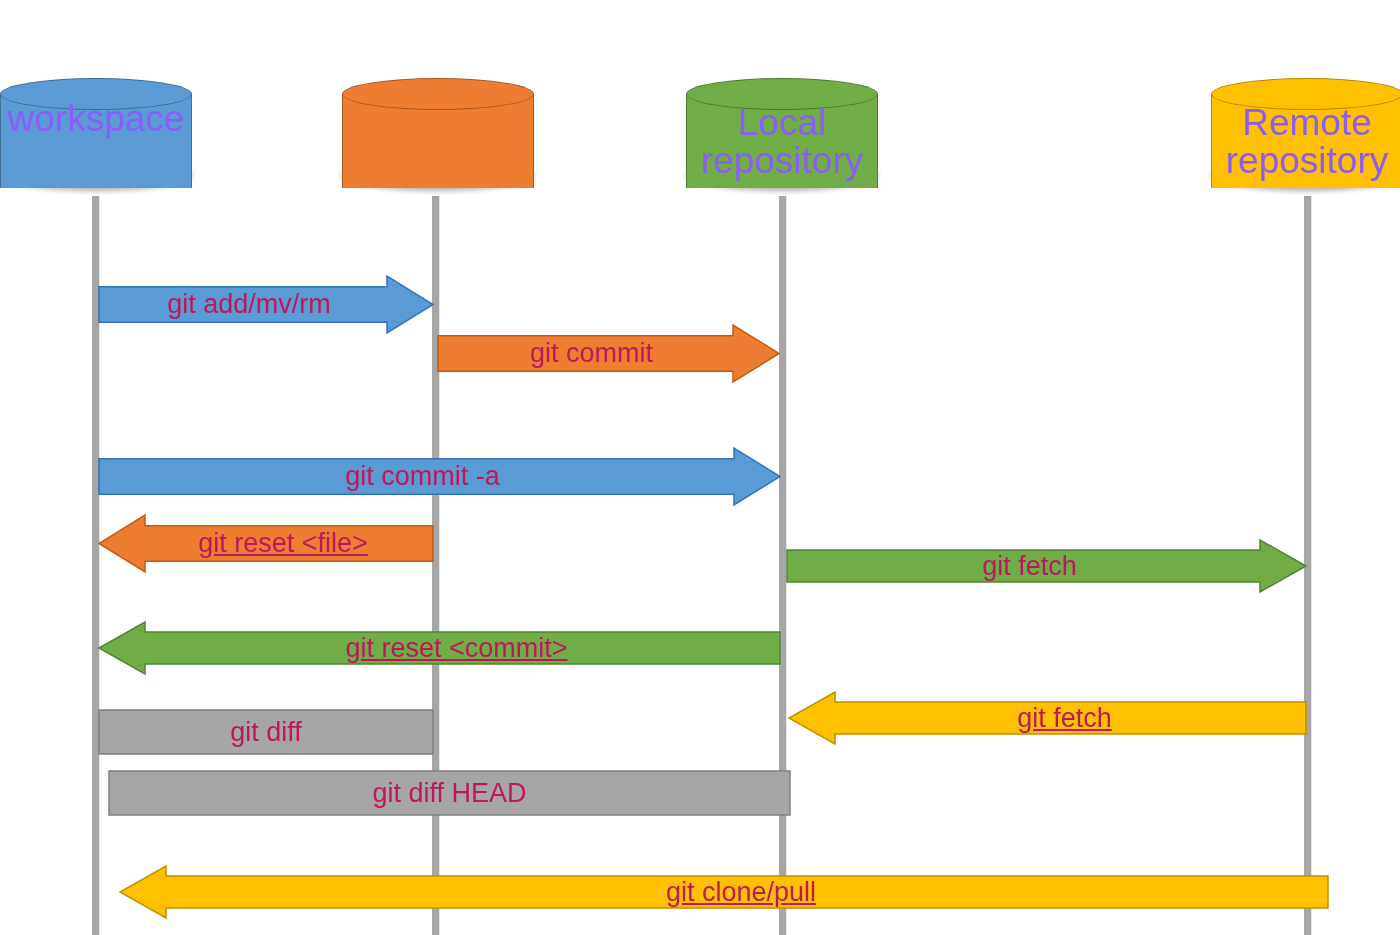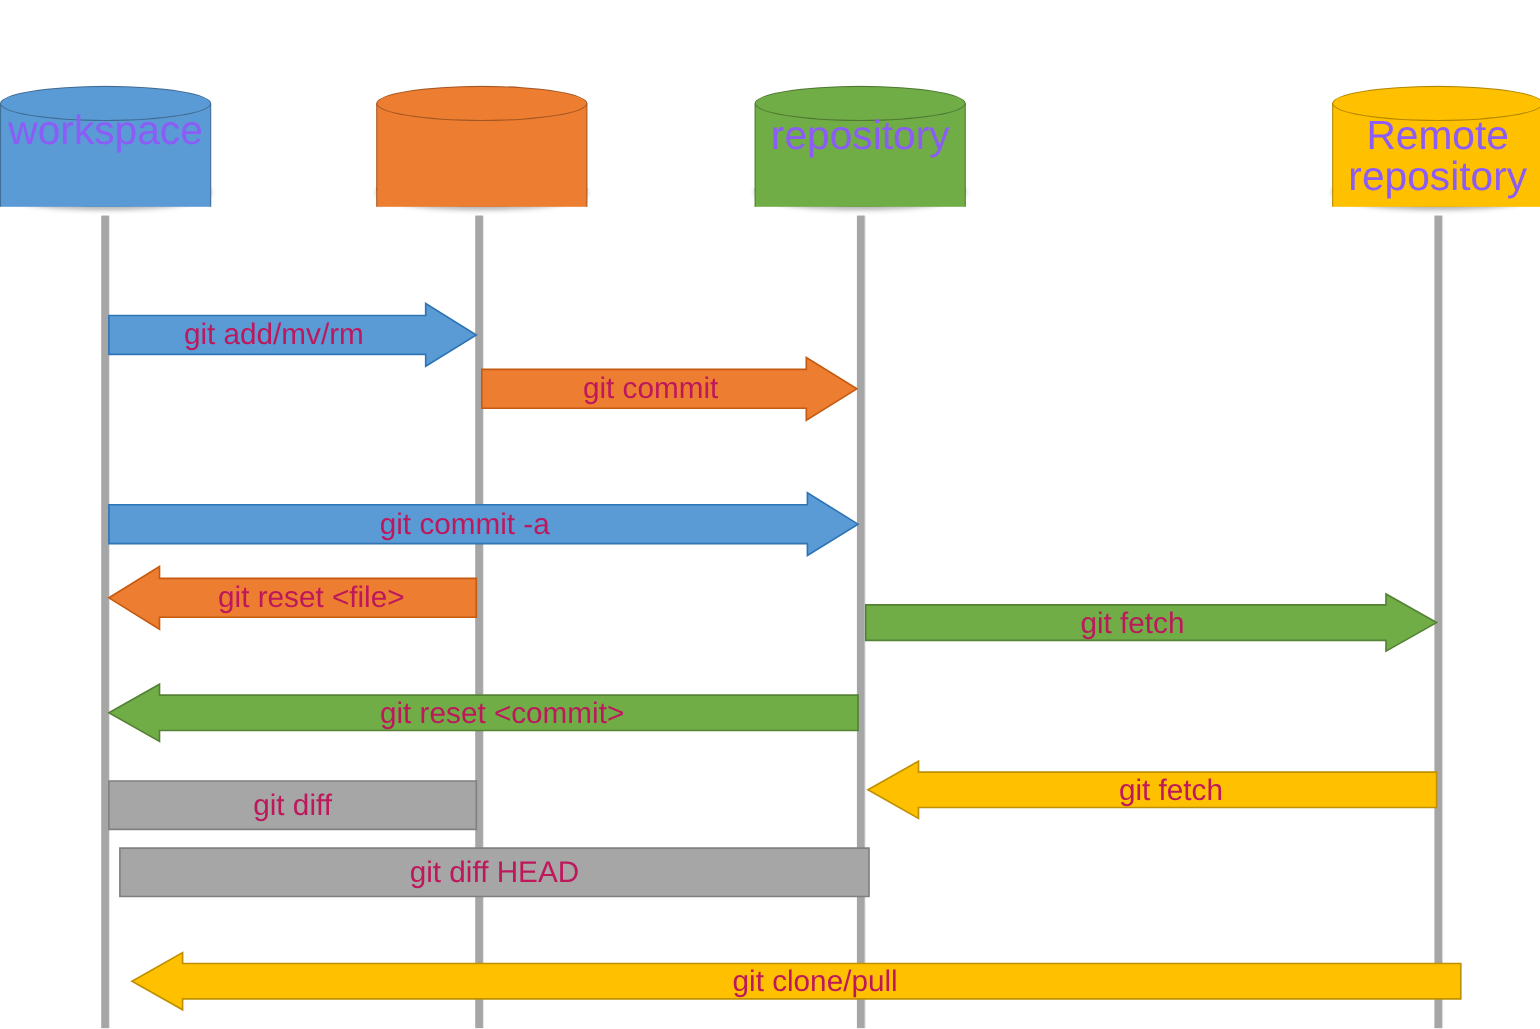--- a/index.html
+++ b/index.html
@@ -98,21 +98,21 @@
     bottom: 0;
     display: flex;
     align-items: center;
     justify-content: center;
     color: #be185d;
     font-size: 27px;
     white-space: nowrap;
     pointer-events: none;
   }
   .arrow.right .caption { padding-right: 34px; }
-  .arrow.left  .caption { padding-left: 34px; }
+  .arrow.left  .caption { padding-left: 34px; text-decoration: underline; }
   .arrow.none  .caption { padding: 16px; }
 </style>
 </head>
 <body>
 
 <div id="stage">
   <div id="lifelines">
       <div class="lifeline" style="left: 92px; top: 196px; height: 739px;"></div>
       <div class="lifeline" style="left: 432px; top: 196px; height: 739px;"></div>
       <div class="lifeline" style="left: 779px; top: 196px; height: 739px;"></div>
@@ -192,20 +192,21 @@
       <div class="cyl" style="left: 342px; top: 78px;">
         <div class="bottom" style="background: rgb(237, 125, 49);"></div>
         <div class="body" style="background: rgb(237, 125, 49);"></div>
         <div class="top" style="background: rgb(237, 125, 49);"></div>
       </div>
       <div class="cyl" style="left: 686px; top: 78px;">
         <div class="bottom" style="background: rgb(112, 173, 71);"></div>
         <div class="body" style="background: rgb(112, 173, 71);"></div>
         <div class="top" style="background: rgb(112, 173, 71);"></div>
         <div class="label two-line">
+          <div>Local</div>
           <div>repository</div>
         </div>
       </div>
       <div class="cyl" style="left: 1211px; top: 78px;">
         <div class="bottom" style="background: rgb(255, 192, 0);"></div>
         <div class="body" style="background: rgb(255, 192, 0);"></div>
         <div class="top" style="background: rgb(255, 192, 0);"></div>
         <div class="label two-line overflow">
           <div>Remote</div>
           <div>repository</div>

